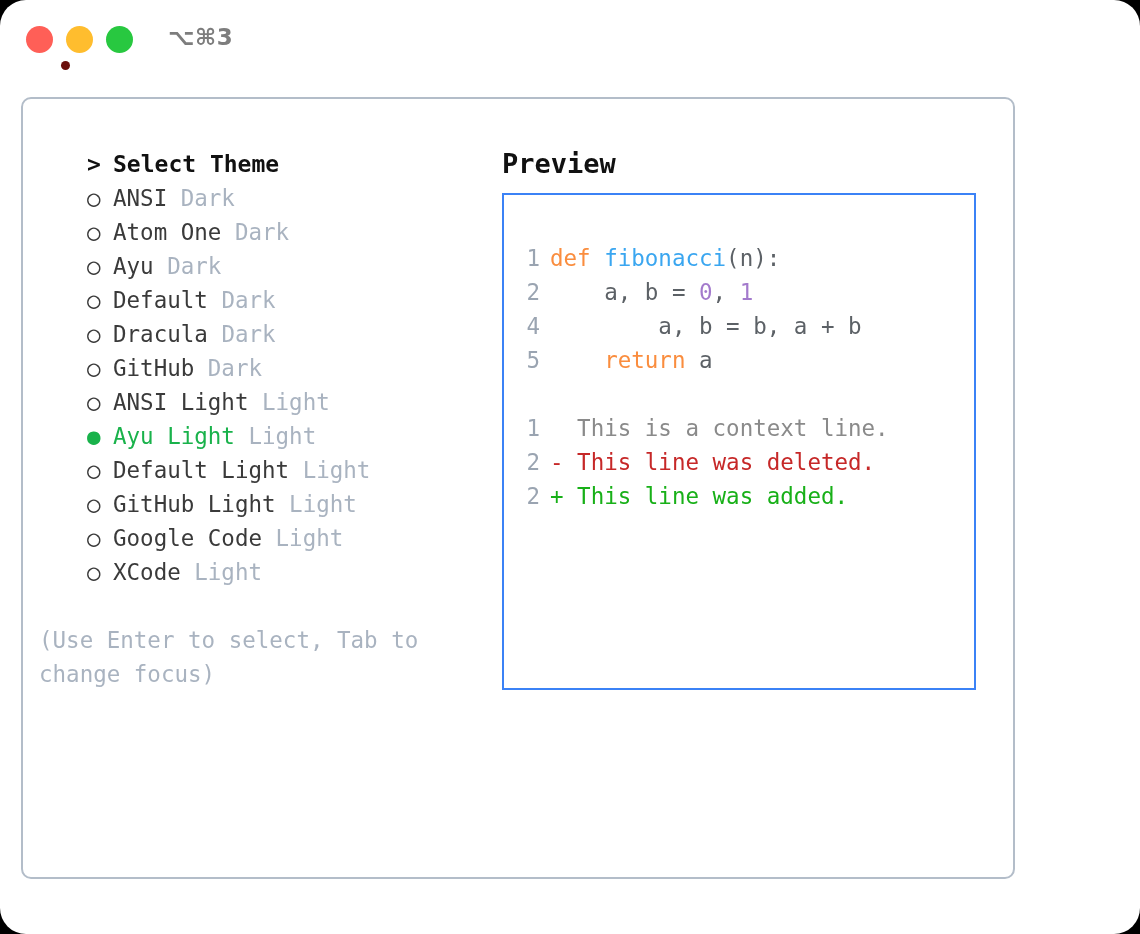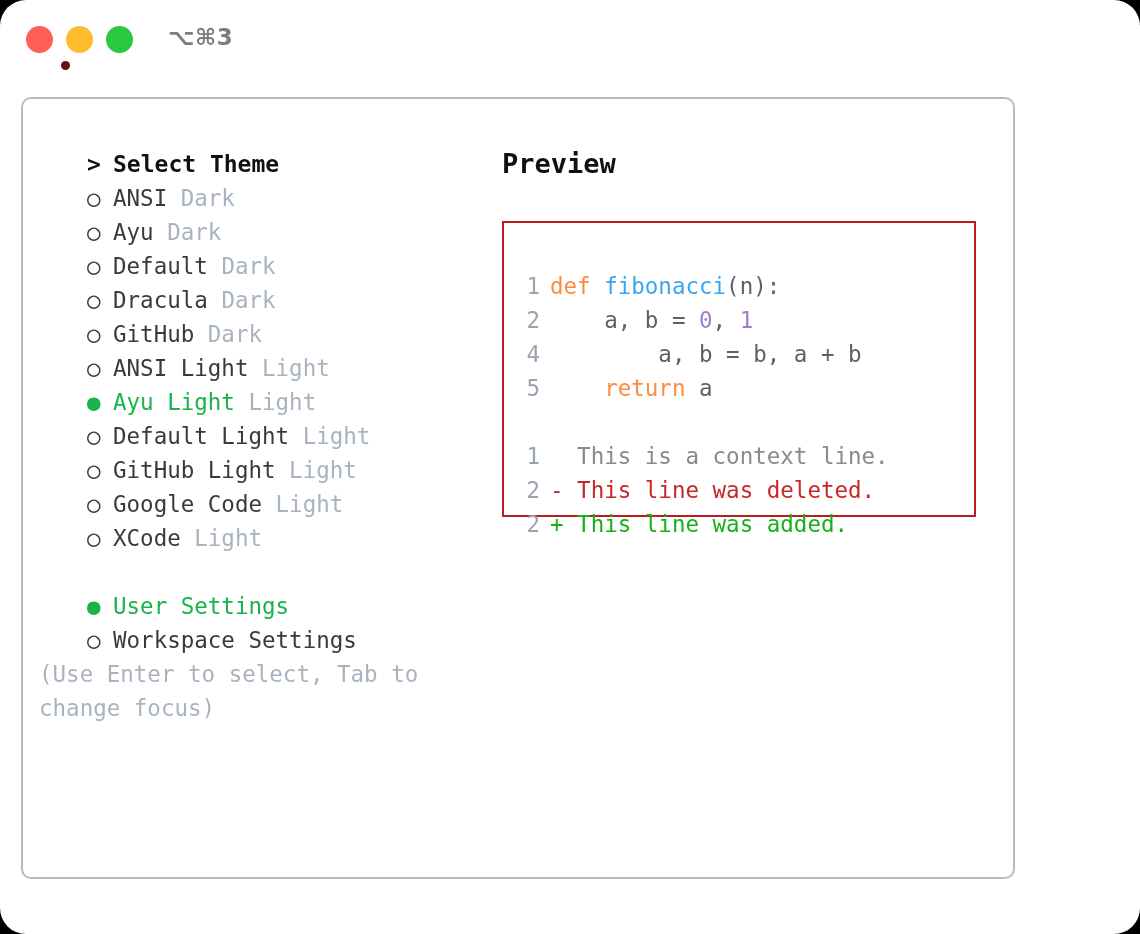--- a/index.html
+++ b/index.html
@@ -148,25 +148,25 @@
     width: 490px;
   }
   #preview-title {
     font-size: 27px;
     font-weight: bold;
     color: #111111;
     line-height: 34px;
     white-space: pre;
   }
   #preview-box {
-    margin-top: 40px;
+    margin-top: 12px;
     width: 474px;
-    height: 296px;
+    height: 497px;
     box-sizing: border-box;
-    border: 2px solid #b91c1c;
+    border: 2px solid #3b82f6;
     background: #ffffff;
     position: relative;
   }
   #code-area {
     position: absolute;
     left: 14px;
     top: 46px;
     right: 6px;
   }
   .code-line {
@@ -210,39 +210,36 @@
 
   <div id="app-panel">
     <div id="panel-body">
 
       <div id="left-col">
 
         <div class="row heading"><span class="caret">&gt;</span><span>Select Theme</span></div>
 
         <div id="theme-rows">
             <div class="row theme-row"><span class="bullet">○</span><span class="name">ANSI</span><span> </span><span class="kind">Dark</span></div>
+            <div class="row theme-row"><span class="bullet">○</span><span class="name">Atom One</span><span> </span><span class="kind">Dark</span></div>
             <div class="row theme-row"><span class="bullet">○</span><span class="name">Ayu</span><span> </span><span class="kind">Dark</span></div>
             <div class="row theme-row"><span class="bullet">○</span><span class="name">Default</span><span> </span><span class="kind">Dark</span></div>
             <div class="row theme-row"><span class="bullet">○</span><span class="name">Dracula</span><span> </span><span class="kind">Dark</span></div>
             <div class="row theme-row"><span class="bullet">○</span><span class="name">GitHub</span><span> </span><span class="kind">Dark</span></div>
             <div class="row theme-row"><span class="bullet">○</span><span class="name">ANSI Light</span><span> </span><span class="kind">Light</span></div>
             <div class="row theme-row selected"><span class="bullet on">●</span><span class="name">Ayu Light</span><span> </span><span class="kind">Light</span></div>
             <div class="row theme-row"><span class="bullet">○</span><span class="name">Default Light</span><span> </span><span class="kind">Light</span></div>
             <div class="row theme-row"><span class="bullet">○</span><span class="name">GitHub Light</span><span> </span><span class="kind">Light</span></div>
             <div class="row theme-row"><span class="bullet">○</span><span class="name">Google Code</span><span> </span><span class="kind">Light</span></div>
             <div class="row theme-row"><span class="bullet">○</span><span class="name">XCode</span><span> </span><span class="kind">Light</span></div>
           </div>
 
         <div class="section-spacer"></div>
 
 
-        <div id="apply-rows">
-            <div class="row apply-row selected"><span class="bullet on">●</span><span class="name">User Settings</span></div>
-            <div class="row apply-row"><span class="bullet">○</span><span class="name">Workspace Settings</span></div>
-          </div>
 
         <div id="hint">(Use Enter to select, Tab to change focus)</div>
       </div>
 
       <div id="right-col">
         <div id="preview-title">Preview</div>
 
         <div id="preview-box">
           <div id="code-area">
             <div id="code-rows">

